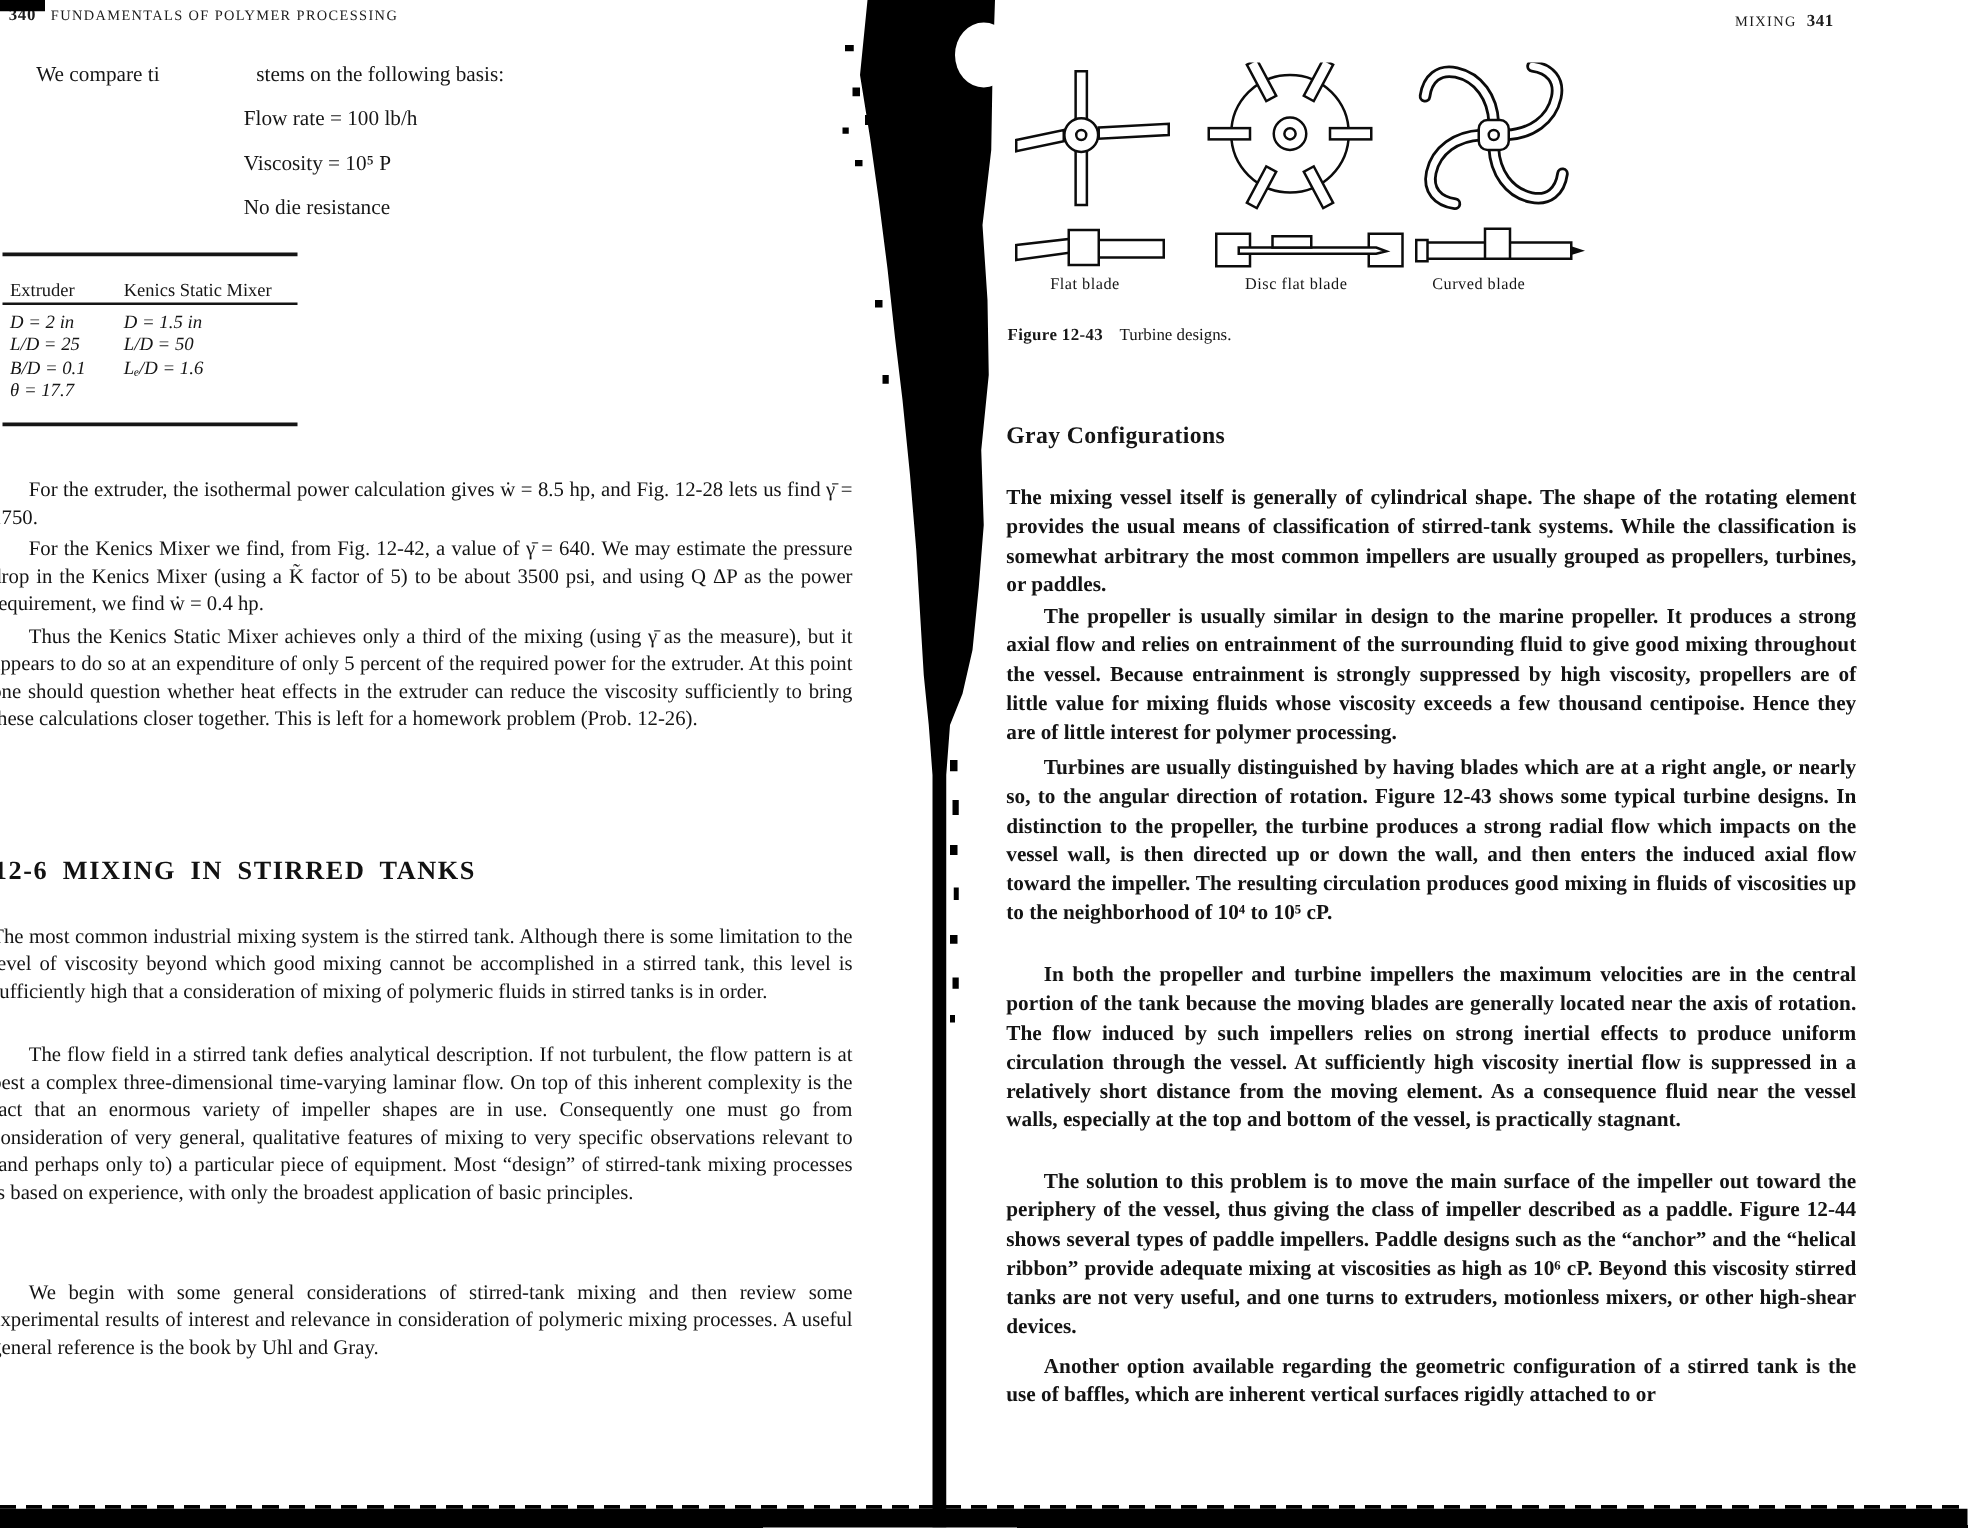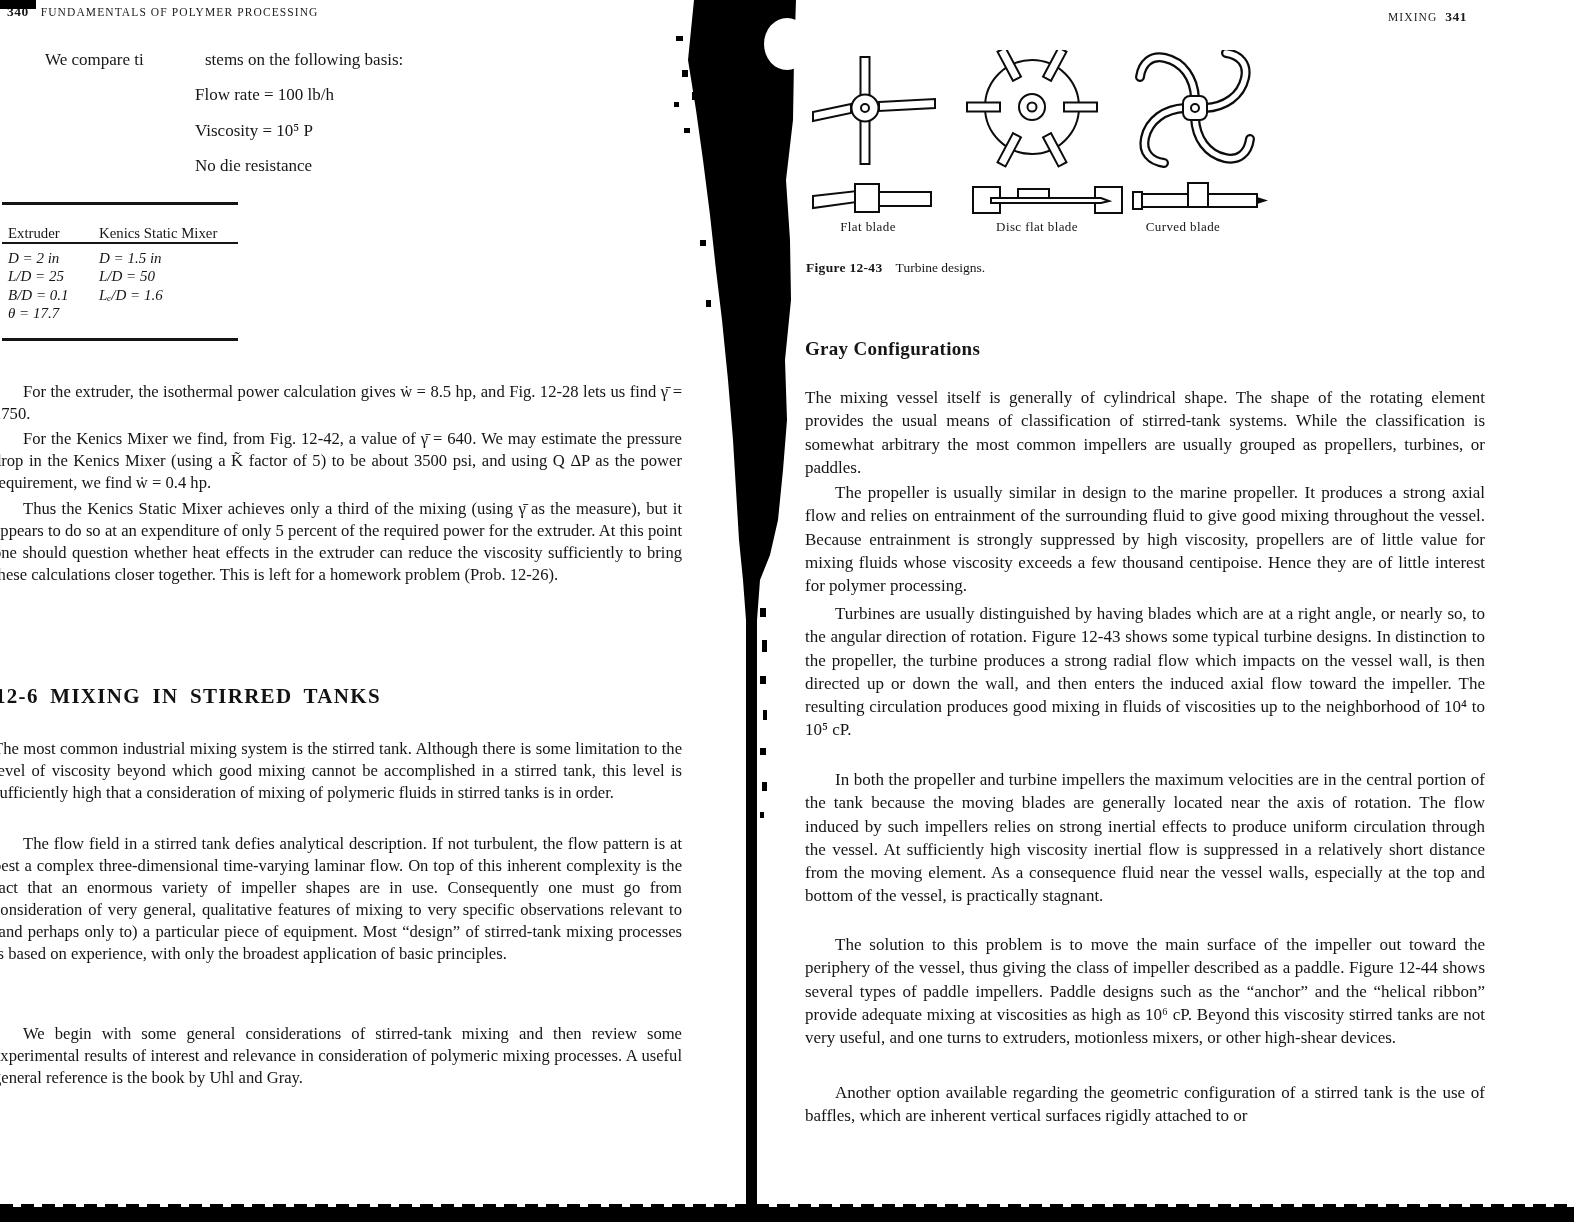--- a/index.html
+++ b/index.html
@@ -12,21 +12,21 @@
 
   
   .runhead{font-size:11.5px;letter-spacing:1.1px;white-space:nowrap;color:#1b1b1b;}
   .pagenum{font-weight:bold;font-size:13.5px;letter-spacing:.5px;}
   #lp-head{top:4px;left:7px;}
   #rp-head{top:9px;left:1388px;}
 
   
   #left-page{left:0;top:0;width:695px;height:1064px;}
   .intro{font-size:17px;white-space:nowrap;}
-  #intro-lead{top:50px;left:45px;}
+  #intro-lead{top:50px;left:29px;}
   #intro-rest{top:50px;left:205px;}
   .cond{left:195px;font-size:17px;white-space:nowrap;}
   #cond-0{top:85px;text-align:right;} #cond-1{top:121px;} #cond-2{top:156px;}
 
   #ltable{top:202px;left:2px;width:236px;border-top:3px solid #151515;font-size:14.8px;}
   #ltable .thead{display:flex;height:37px;align-items:flex-end;border-bottom:2px solid #151515;}
   #ltable .trow{display:flex;height:18.6px;align-items:flex-end;font-style:italic;font-size:15px;}
   #ltable .c1{width:97px;padding-left:6px;box-sizing:border-box;}
   #ltable .c2{flex:1;}
   #ltable .tbody{padding-top:4px;}
@@ -41,21 +41,21 @@
   #lp-heading{
     top:684px;left:-5px;font-size:21px;font-weight:bold;
     letter-spacing:1.3px;word-spacing:5px;white-space:nowrap;color:#121212;
   }
   #lp-s0{top:738px;} #lp-s1{top:833px;} #lp-s2{top:1023px;}
 
   
   #right-page{left:805px;top:0;width:682px;height:1062px;}
   .rpara{
     left:0;width:680px;font-size:17px;line-height:23.3px;
-    text-align:justify;color:#141414;
+    text-align:justify;color:#141414;font-weight:bold;
   }
   #rp-p0{top:386px;} #rp-p1{top:481px;} #rp-p2{top:602px;}
   #rp-p3{top:768px;} #rp-p4{top:933px;} #rp-p5{top:1081px;}
   #rp-heading{top:338px;left:0;font-size:19px;font-weight:bold;letter-spacing:.3px;white-space:nowrap;}
 
   #figure-svg{top:50px;left:0;}
   .figlabel{top:219px;font-size:13px;letter-spacing:.4px;white-space:nowrap;transform:translateX(-50%);}
   #figlabel-0{left:63px;} #figlabel-1{left:232px;} #figlabel-2{left:378px;}
   #fig-caption{top:260px;left:1px;font-size:13.5px;white-space:nowrap;}
   #fig-caption .cap-label{font-weight:bold;margin-right:10px;letter-spacing:.3px;}

